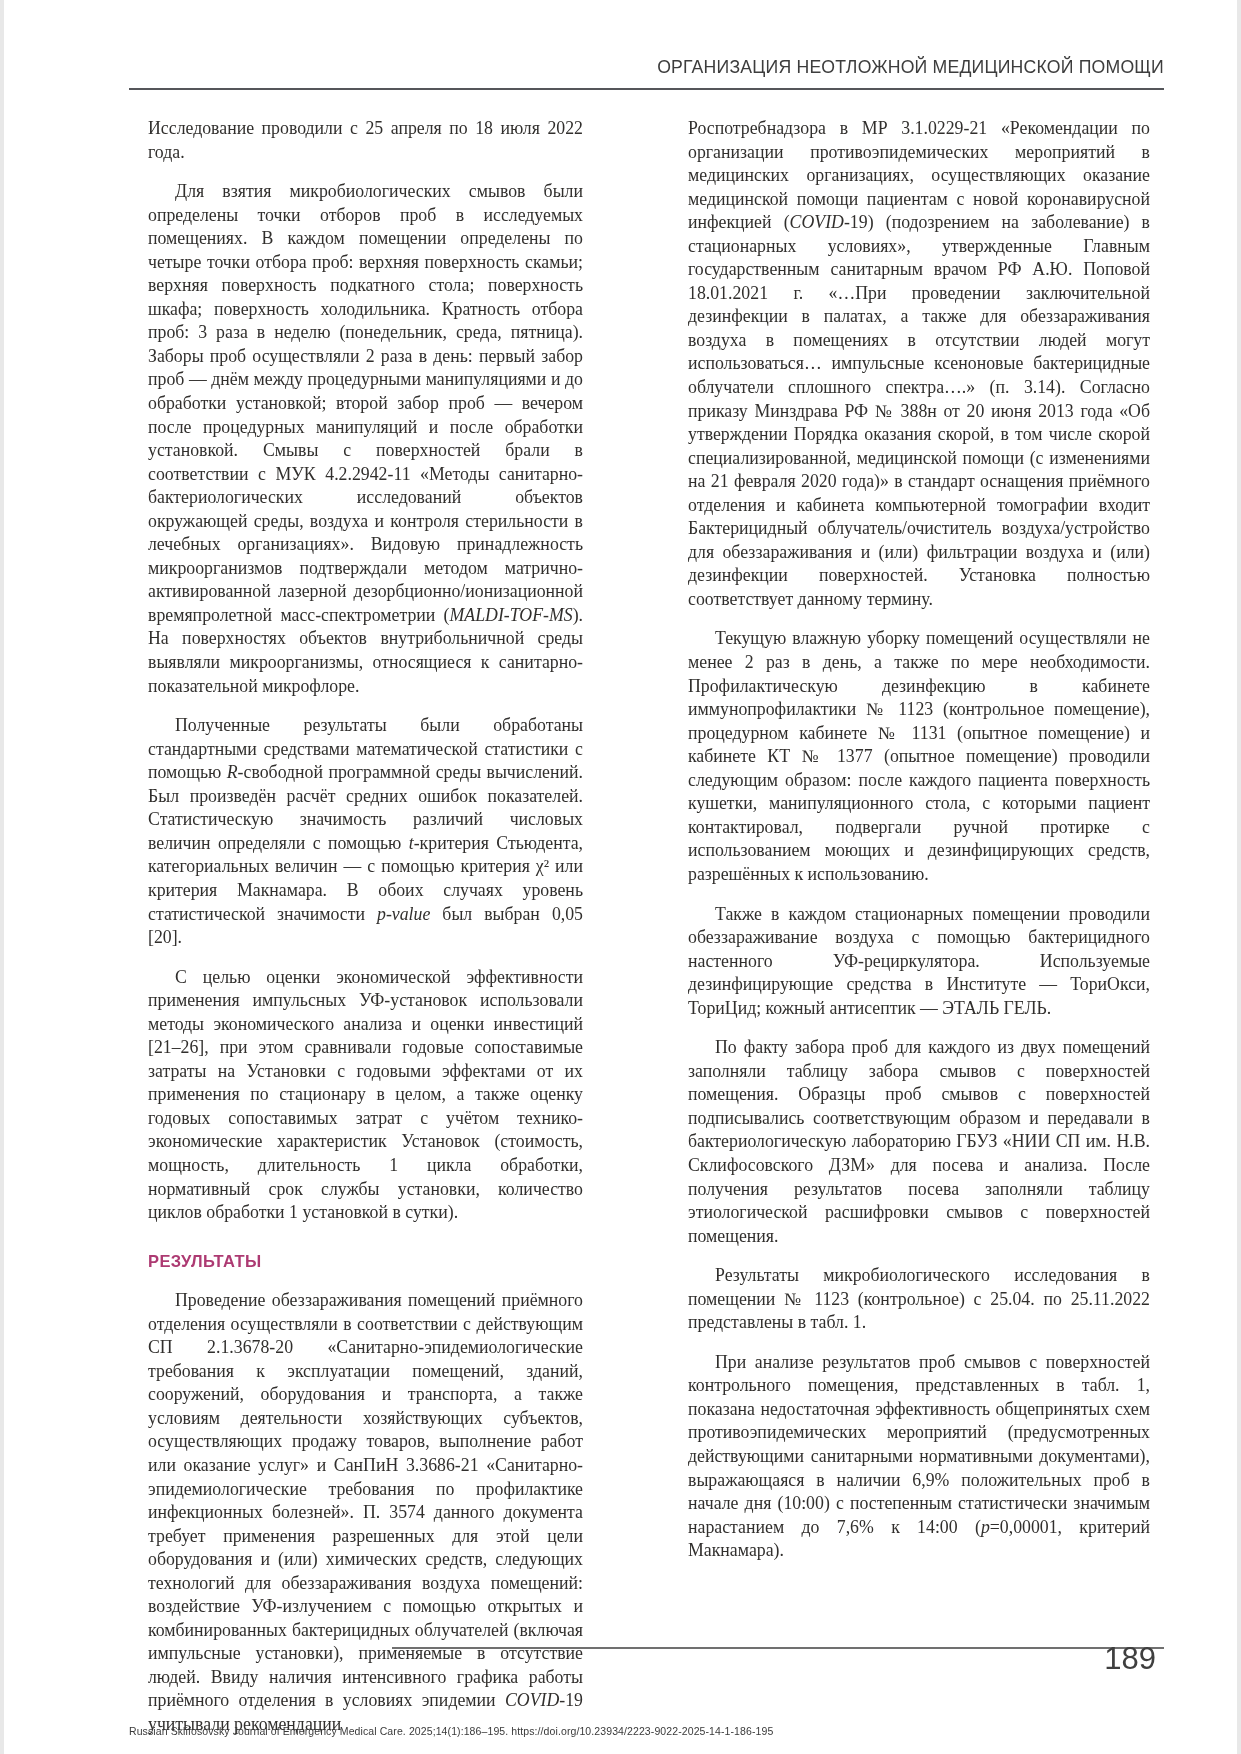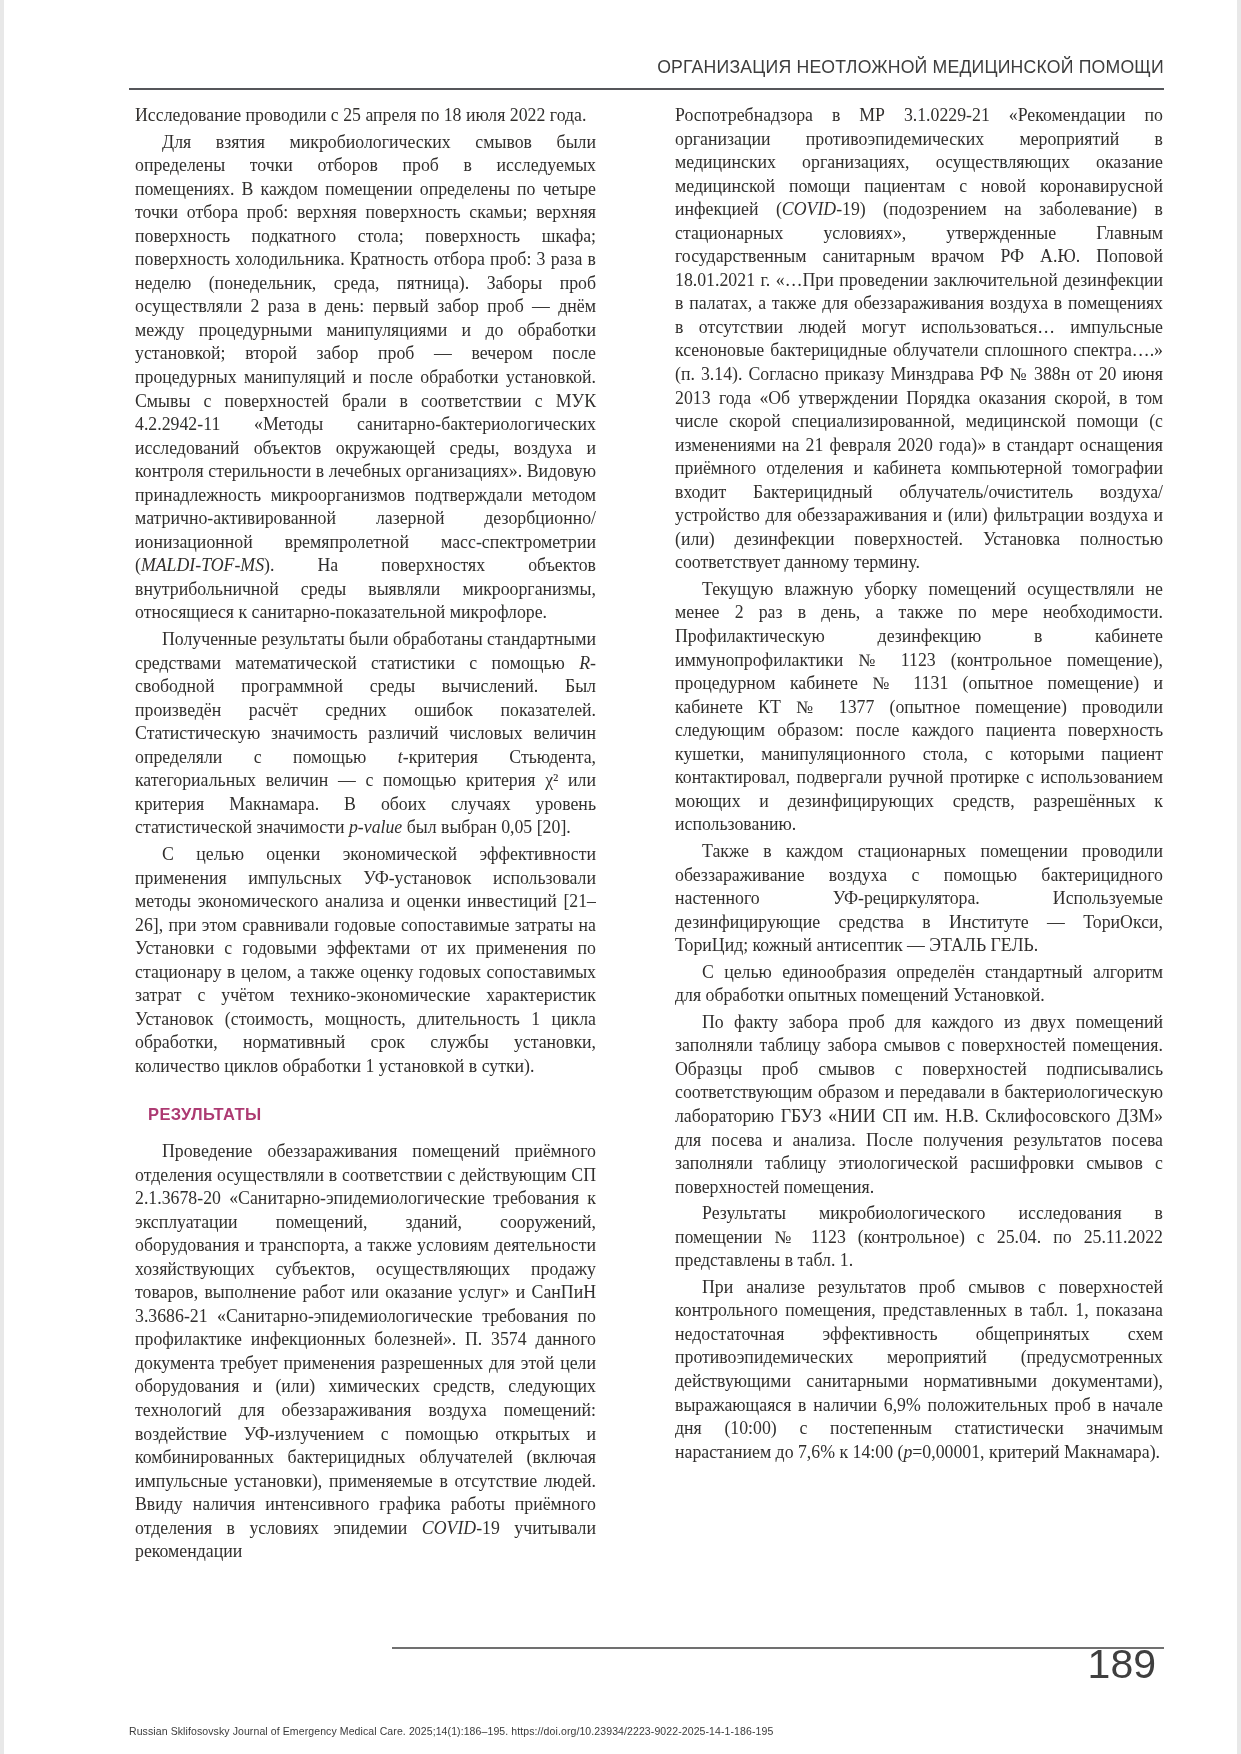--- a/index.html
+++ b/index.html
@@ -7,30 +7,30 @@
         font-family:"Liberation Serif",serif;margin:0 auto;}
   .running-head{position:absolute;top:56px;left:125px;width:1035px;text-align:right;
         font-family:"Liberation Sans",sans-serif;font-size:19px;letter-spacing:.2px;color:#3d3d3d;
         transform:scaleX(.93);transform-origin:100% 50%;}
   .header-rule{position:absolute;top:88px;left:125px;width:1035px;height:0;border-top:2px solid #55565a;}
   .columns{position:absolute;top:101px;left:128px;width:1034px;display:flex;justify-content:space-between;}
   .col{text-align:justify;font-size:17.8px;line-height:23.55px;color:#312f2d;
         hyphens:auto;-webkit-hyphens:auto;}
   .col-left{width:467px;}
   .col-right{width:494px;}
-  .para{margin:3px;}
+  .para{margin:16px;}
   .para.indent{text-indent:27px;}
   .results-heading{margin:25px 0 13px 16px;font-family:"Liberation Sans",sans-serif;font-size:16.5px;
         font-weight:700;letter-spacing:.4px;color:#ad3a72;text-align:left;}
   .col i{font-style:italic;}
   .footer-rule{position:absolute;top:1647px;left:388px;width:772px;height:0;border-top:2px solid #707070;}
   .footer-citation{position:absolute;top:1725px;left:125px;font-family:"Liberation Sans",sans-serif;
         font-size:10.5px;color:#3a3a3a;letter-spacing:.1px;}
   .page-number{position:absolute;top:1641px;right:81px;font-family:"Liberation Sans",sans-serif;
-        font-size:41px;color:#3f3f3f;}
+        font-size:31px;color:#3f3f3f;}
 </style>
 </head>
 <body>
 
 <div class="page">
 
   <div class="running-head">ОРГАНИЗАЦИЯ НЕОТЛОЖНОЙ МЕДИЦИНСКОЙ ПОМОЩИ</div>
   <div class="header-rule"></div>
 
   <div class="columns">
@@ -41,21 +41,20 @@
       <p class="para indent"><span>Полученные результаты были обработаны стандартными средствами математической статистики с помощью </span><i>R</i><span>-свободной программной среды вычислений. Был произведён расчёт средних ошибок показателей. Статистическую значимость различий числовых величин определяли с помощью </span><i>t</i><span>-критерия Стьюдента, категориальных величин — с помощью критерия χ² или критерия Макнамара. В обоих случаях уровень статистической значимости </span><i>p-value</i><span> был выбран 0,05 [20].</span></p>
       <p class="para indent"><span>С целью оценки экономической эффективности применения импульсных УФ-установок использовали методы экономического анализа и оценки инвестиций [21–26], при этом сравнивали годовые сопоставимые затраты на Установки с годовыми эффектами от их применения по стационару в целом, а также оценку годовых сопоставимых затрат с учётом технико-экономические характеристик Установок (стоимость, мощность, длительность 1 цикла обработки, нормативный срок службы установки, количество циклов обработки 1 установкой в сутки).</span></p>
       <h2 class="results-heading">РЕЗУЛЬТАТЫ</h2>
       <p class="para indent"><span>Проведение обеззараживания помещений приёмного отделения осуществляли в соответствии с действующим СП 2.1.3678-20 «Санитарно-эпидемиологические требования к эксплуатации помещений, зданий, сооружений, оборудования и транспорта, а также условиям деятельности хозяйствующих субъектов, осуществляющих продажу товаров, выполнение работ или оказание услуг» и СанПиН 3.3686-21 «Санитарно-эпидемиологические требования по профилактике инфекционных болезней». П. 3574 данного документа требует применения разрешенных для этой цели оборудования и (или) химических средств, следующих технологий для обеззараживания воздуха помещений: воздействие УФ-излучением с помощью открытых и комбинированных бактерицидных облучателей (включая импульсные установки), применяемые в отсутствие людей. Ввиду наличия интенсивного графика работы приёмного отделения в условиях эпидемии </span><i>COVID</i><span>-19 учитывали рекомендации</span></p>
     </div>
 
     <div class="col col-right">
       <p class="para"><span>Роспотребнадзора в МР 3.1.0229-21 «Рекомендации по организации противоэпидемических мероприятий в медицинских организациях, осуществляющих оказание медицинской помощи пациентам с новой коронавирусной инфекцией (</span><i>COVID</i><span>-19) (подозрением на заболевание) в стационарных условиях», утвержденные Главным государственным санитарным врачом РФ А.Ю. Поповой 18.01.2021 г. «…При проведении заключительной дезинфекции в палатах, а также для обеззараживания воздуха в помещениях в отсутствии людей могут использоваться… импульсные ксеноновые бактерицидные облучатели сплошного спектра….» (п. 3.14). Согласно приказу Минздрава РФ № 388н от 20 июня 2013 года «Об утверждении Порядка оказания скорой, в том числе скорой специализированной, медицинской помощи (с изменениями на 21 февраля 2020 года)» в стандарт оснащения приёмного отделения и кабинета компьютерной томографии входит Бактерицидный облучатель/очиститель воздуха/устройство для обеззараживания и (или) фильтрации воздуха и (или) дезинфекции поверхностей. Установка полностью соответствует данному термину.</span></p>
       <p class="para indent"><span>Текущую влажную уборку помещений осуществляли не менее 2 раз в день, а также по мере необходимости. Профилактическую дезинфекцию в кабинете иммунопрофилактики № 1123 (контрольное помещение), процедурном кабинете № 1131 (опытное помещение) и кабинете КТ № 1377 (опытное помещение) проводили следующим образом: после каждого пациента поверхность кушетки, манипуляционного стола, с которыми пациент контактировал, подвергали ручной протирке с использованием моющих и дезинфицирующих средств, разрешённых к использованию.</span></p>
       <p class="para indent"><span>Также в каждом стационарных помещении проводили обеззараживание воздуха с помощью бактерицидного настенного УФ-рециркулятора. Используемые дезинфицирующие средства в Институте — ТориОкси, ТориЦид; кожный антисептик — ЭТАЛЬ ГЕЛЬ.</span></p>
-      <p class="para indent"><span>С целью единообразия определён стандартный алгоритм для обработки опытных помещений Установкой.</span></p>
       <p class="para indent"><span>По факту забора проб для каждого из двух помещений заполняли таблицу забора смывов с поверхностей помещения. Образцы проб смывов с поверхностей подписывались соответствующим образом и передавали в бактериологическую лабораторию ГБУЗ «НИИ СП им. Н.В. Склифосовского ДЗМ» для посева и анализа. После получения результатов посева заполняли таблицу этиологической расшифровки смывов с поверхностей помещения.</span></p>
       <p class="para indent"><span>Результаты микробиологического исследования в помещении № 1123 (контрольное) с 25.04. по 25.11.2022 представлены в табл. 1.</span></p>
       <p class="para indent"><span>При анализе результатов проб смывов с поверхностей контрольного помещения, представленных в табл. 1, показана недостаточная эффективность общепринятых схем противоэпидемических мероприятий (предусмотренных действующими санитарными нормативными документами), выражающаяся в наличии 6,9% положительных проб в начале дня (10:00) с постепенным статистически значимым нарастанием до 7,6% к 14:00 (</span><i>p</i><span>=0,00001, критерий Макнамара).</span></p>
     </div>
 
   </div>
 
   <div class="footer-rule"></div>
   <div class="footer-citation">Russian Sklifosovsky Journal of Emergency Medical Care. 2025;14(1):186–195. https://doi.org/10.23934/2223-9022-2025-14-1-186-195</div>
   <div class="page-number">189</div>

